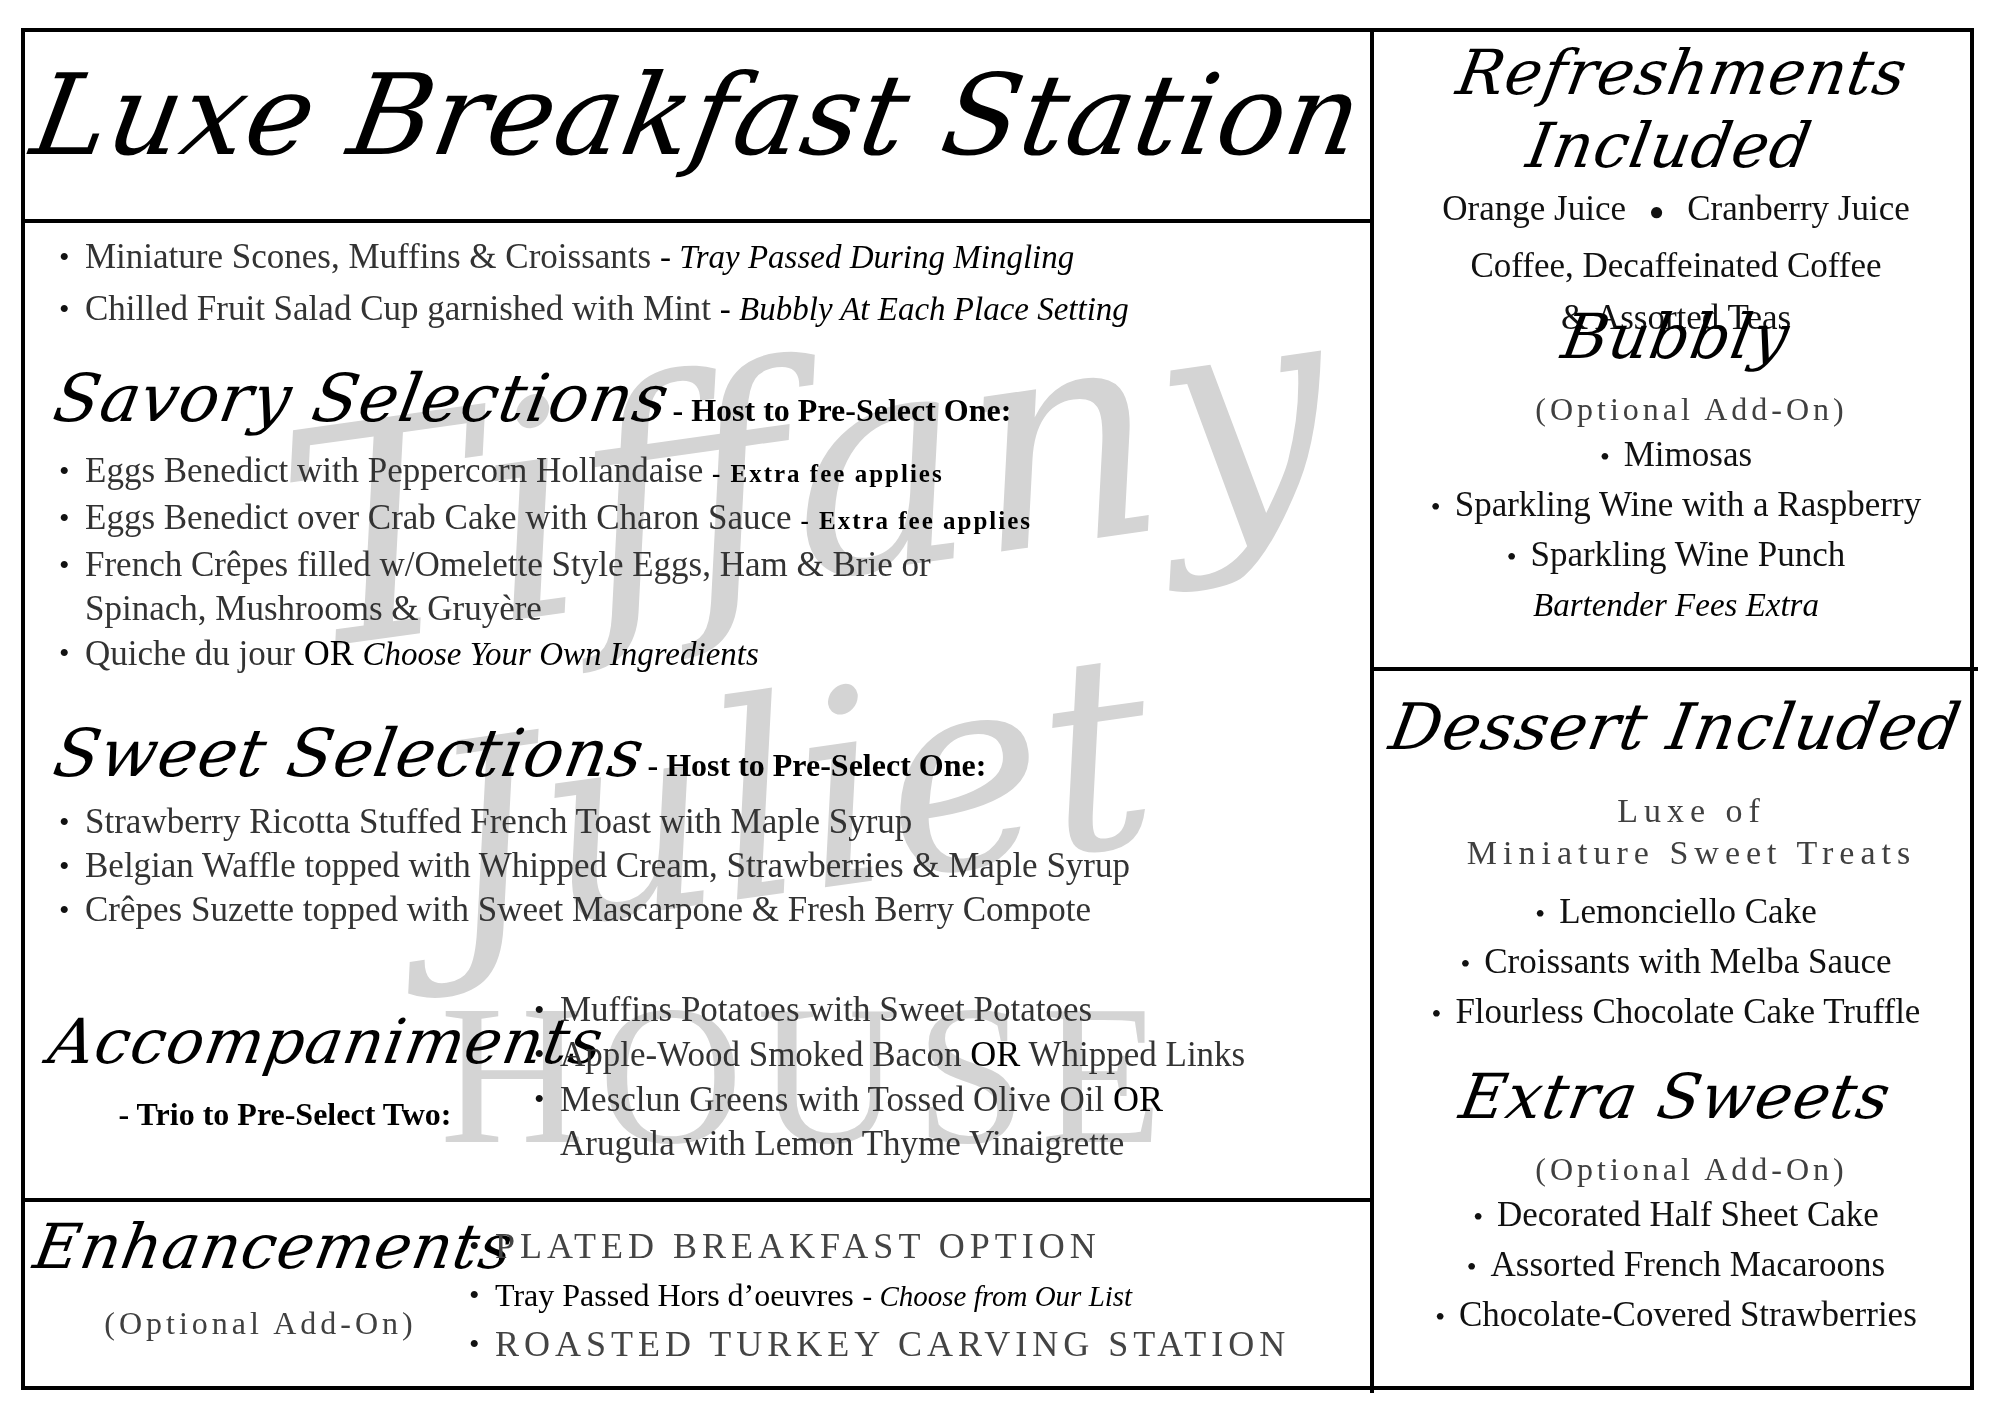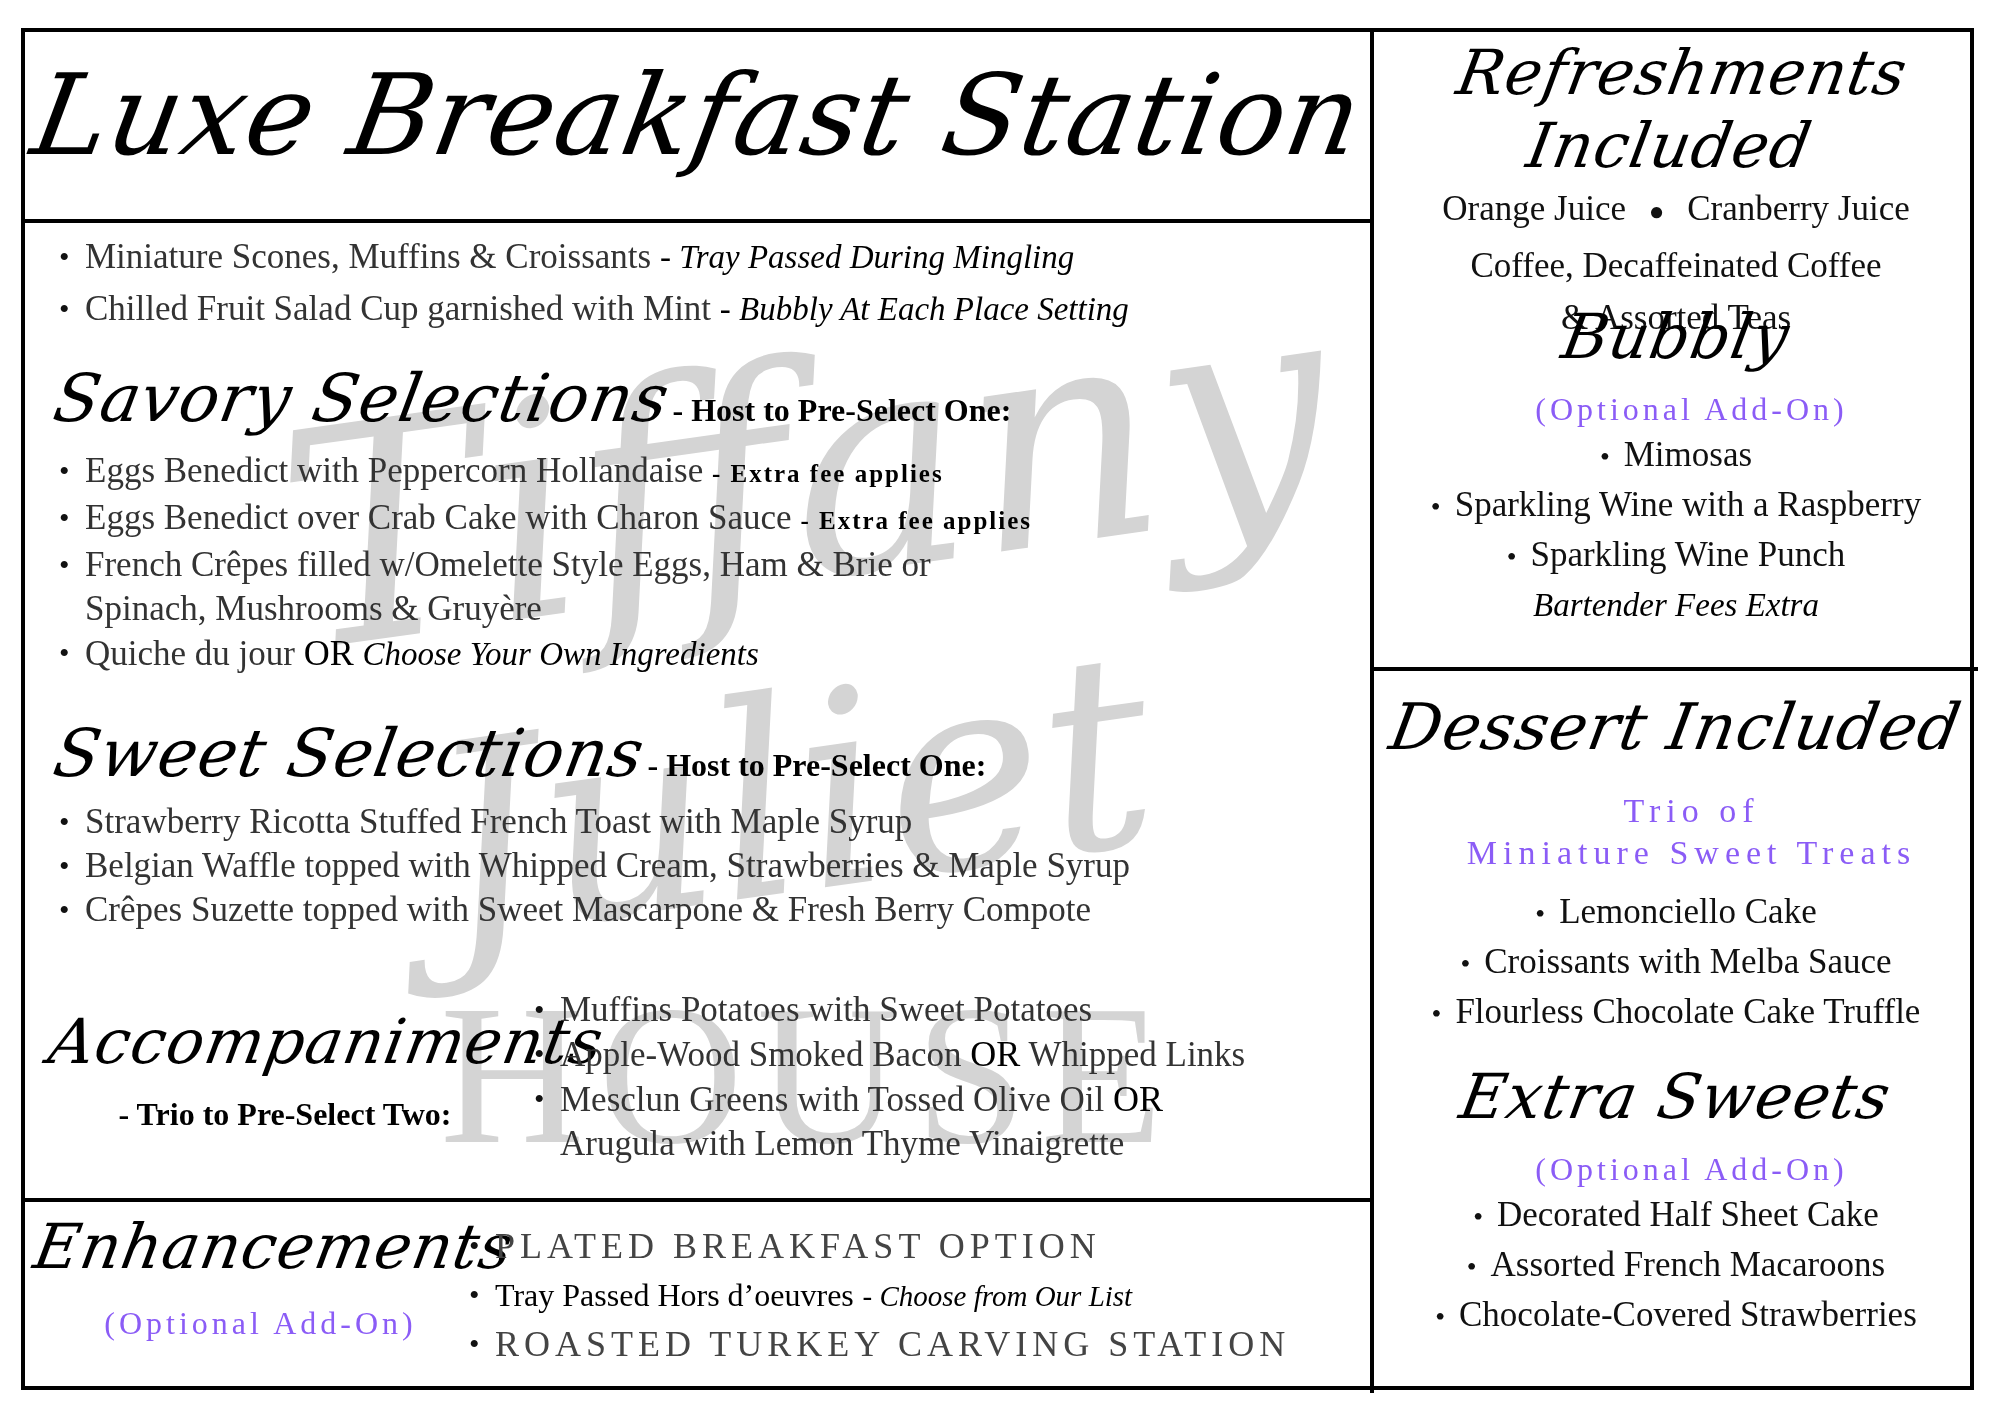--- a/index.html
+++ b/index.html
@@ -17,21 +17,21 @@
   ul.menu li { position:relative; padding-left:30px; font-size:35px; line-height:44px; color:#333; }
   ul.menu li::before { content:"\2022"; position:absolute; left:4px; top:0; color:#111; font-size:30px; }
   .note-italic { font-style:italic; color:#000; font-size:33px; }
   .note-bold { font-weight:bold; color:#000; font-size:25px; letter-spacing:2px; }
   .or { color:#000; font-size:36px; }
   .host { font-size:32px; color:#000; font-weight:600; }
   .center { text-align:center; }
   .rlist { list-style:none; margin:0; padding:0; text-align:center; }
   .rlist li { font-size:35px; line-height:48px; color:#111; }
   .rlist li::before { content:"\2022\00a0\00a0"; font-size:28px; }
-  .spaced { letter-spacing:4px; font-size:32px; color:#8b5cf6;padding-left:31px; }
+  .spaced { letter-spacing:4px; font-size:32px; color:#404040;padding-left:31px; }
   .caps { letter-spacing:5px; font-size:36px; color:#444; }
 </style>
 </head>
 <body>
 
 <div class="frame"></div>
 <div class="vline"></div>
 <div class="hline" style="left:21px; top:219px; width:1351px;"></div>
 <div class="hline" style="left:21px; top:1198px; width:1351px;"></div>
 <div class="hline" style="left:1372px; top:667px; width:606px;"></div>
@@ -157,21 +157,21 @@
     <li>Sparkling Wine with a Raspberry</li>
     <li>Sparkling Wine Punch</li>
   </ul>
   <div class="note-italic" style="font-size:33px; line-height:48px;">Bartender Fees Extra</div>
 </div>
 
 <div class="center" style="position:absolute; left:1374px; top:690px; width:604px;">
   <div>
     <span class="script" style="font-size:64px;">Dessert Included</span>
   </div>
-  <div class="spaced" style="margin-top:26px; font-size:34px; letter-spacing:6px; line-height:42px;">Trio of</div>
+  <div class="spaced" style="margin-top:26px; font-size:34px; letter-spacing:6px; line-height:42px;">Luxe of</div>
   <div class="spaced" style="font-size:34px; letter-spacing:6px; line-height:42px;">Miniature Sweet Treats</div>
   <ul class="rlist" style="margin-top:14px;">
     <li>Lemonciello Cake</li>
     <li>Croissants with Melba Sauce</li>
     <li>Flourless Chocolate Cake Truffle</li>
   </ul>
 </div>
 
 <div class="center" style="position:absolute; left:1374px; top:1060px; width:604px;">
   <div>

